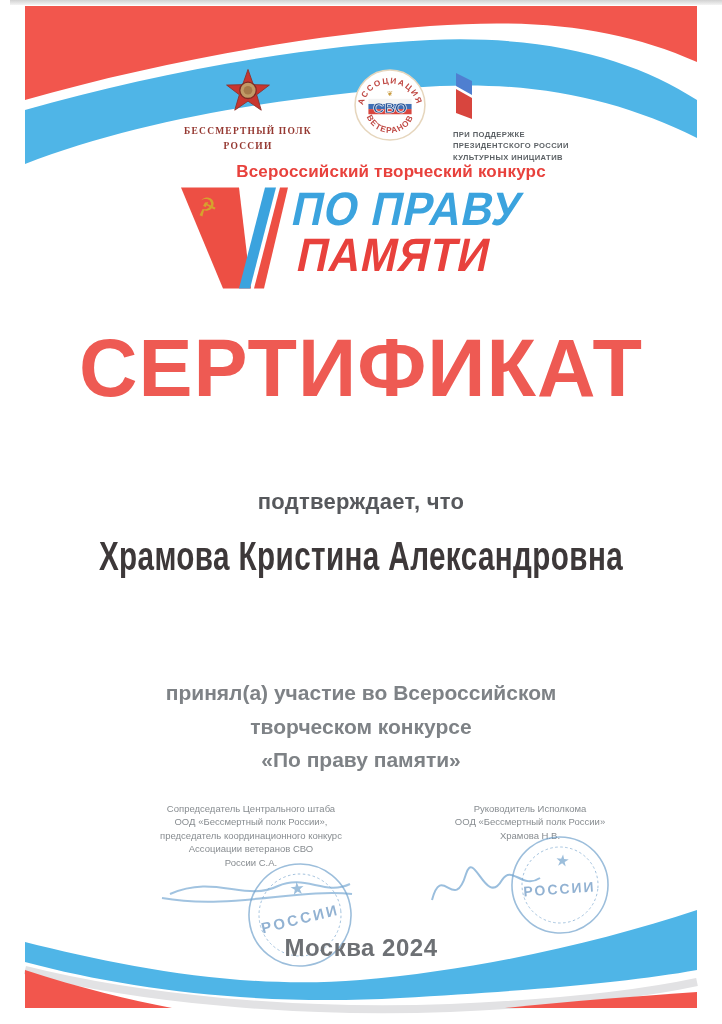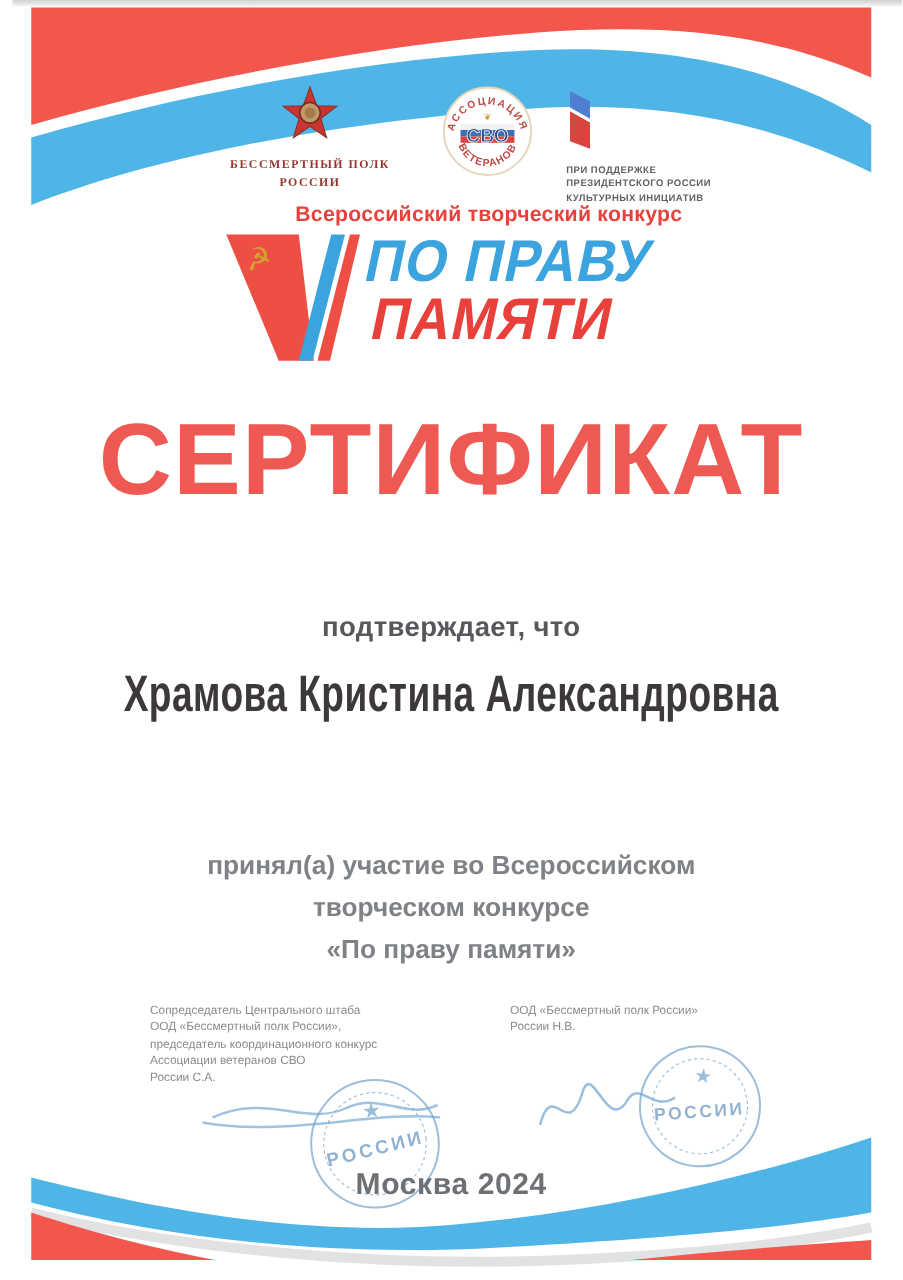--- a/index.html
+++ b/index.html
@@ -35,21 +35,21 @@
   .brand-l1{font-size:47px;color:#3ba3de;letter-spacing:1px;}
   .brand-l2{font-size:47px;color:#e8413c;letter-spacing:1px;margin-left:16px;}
 
   .title{top:322px;font-size:81px;font-weight:bold;color:#ee5a53;letter-spacing:1px;}
   .confirm{top:489px;font-size:22px;font-weight:bold;color:#56585c;letter-spacing:.3px;}
   .name{top:535px;font-size:38px;color:#3d3839;}
   .name span{display:inline-block;transform:scaleX(.78) scaleY(1.08);transform-origin:center;
              font-weight:bold;letter-spacing:.5px;white-space:nowrap;}
   .participate{top:676px;font-size:21px;font-weight:bold;color:#7e8286;line-height:1.6;}
 
-  .sig{position:absolute;top:802px;font-size:9.5px;color:#878c90;line-height:1.42;}
+  .sig{position:absolute;top:802px;font-size:9.5px;color:#878c90;line-height:1.42;text-align:center;}
   .sig-left{left:120px;width:262px;}
   .sig-right{left:408px;width:244px;}
 
   .stamps{position:absolute;top:828px;left:0;width:722px;height:165px;}
   .footer{top:934px;font-size:24px;font-weight:bold;color:#6d7074;letter-spacing:.5px;}
 </style>
 </head>
 <body>
 
 <div class="page">
@@ -137,22 +137,23 @@
   </div>
 
   <div class="sig sig-left">
     <div>Сопредседатель Центрального штаба</div>
     <div>ООД «Бессмертный полк России»,</div>
     <div>председатель координационного конкурс</div>
     <div>Ассоциации ветеранов СВО</div>
     <div>России С.А.</div>
   </div>
   <div class="sig sig-right">
+    <div>Руководитель Исполкома</div>
     <div>ООД «Бессмертный полк России»</div>
-    <div>России Н.В.</div>
+    <div>Храмова Н.В.</div>
   </div>
 
   <svg class="stamps" viewBox="0 0 722 165">
     <g opacity="0.6" transform="rotate(-6 300 87)">
       <circle cx="300" cy="87" r="51" fill="none" stroke="#5b93c4" stroke-width="1.6"></circle>
       <circle cx="300" cy="87" r="41" fill="none" stroke="#5b93c4" stroke-width="0.9" stroke-dasharray="2.5,2.5"></circle>
       <text x="300" y="66" font-size="17" fill="#5b93c4" text-anchor="middle">★</text>
       <text x="300" y="96" font-size="15" font-weight="bold" fill="#4a7fb5" text-anchor="middle" letter-spacing="2.5" transform="rotate(-8 300 92)">РОССИИ</text>
     </g>
     <path d="M170,66 C215,46 245,74 278,58 C305,46 325,68 350,56 M162,70 C230,82 300,60 352,66" fill="none" stroke="#6fa3cf" stroke-width="2" opacity="0.65"></path>

